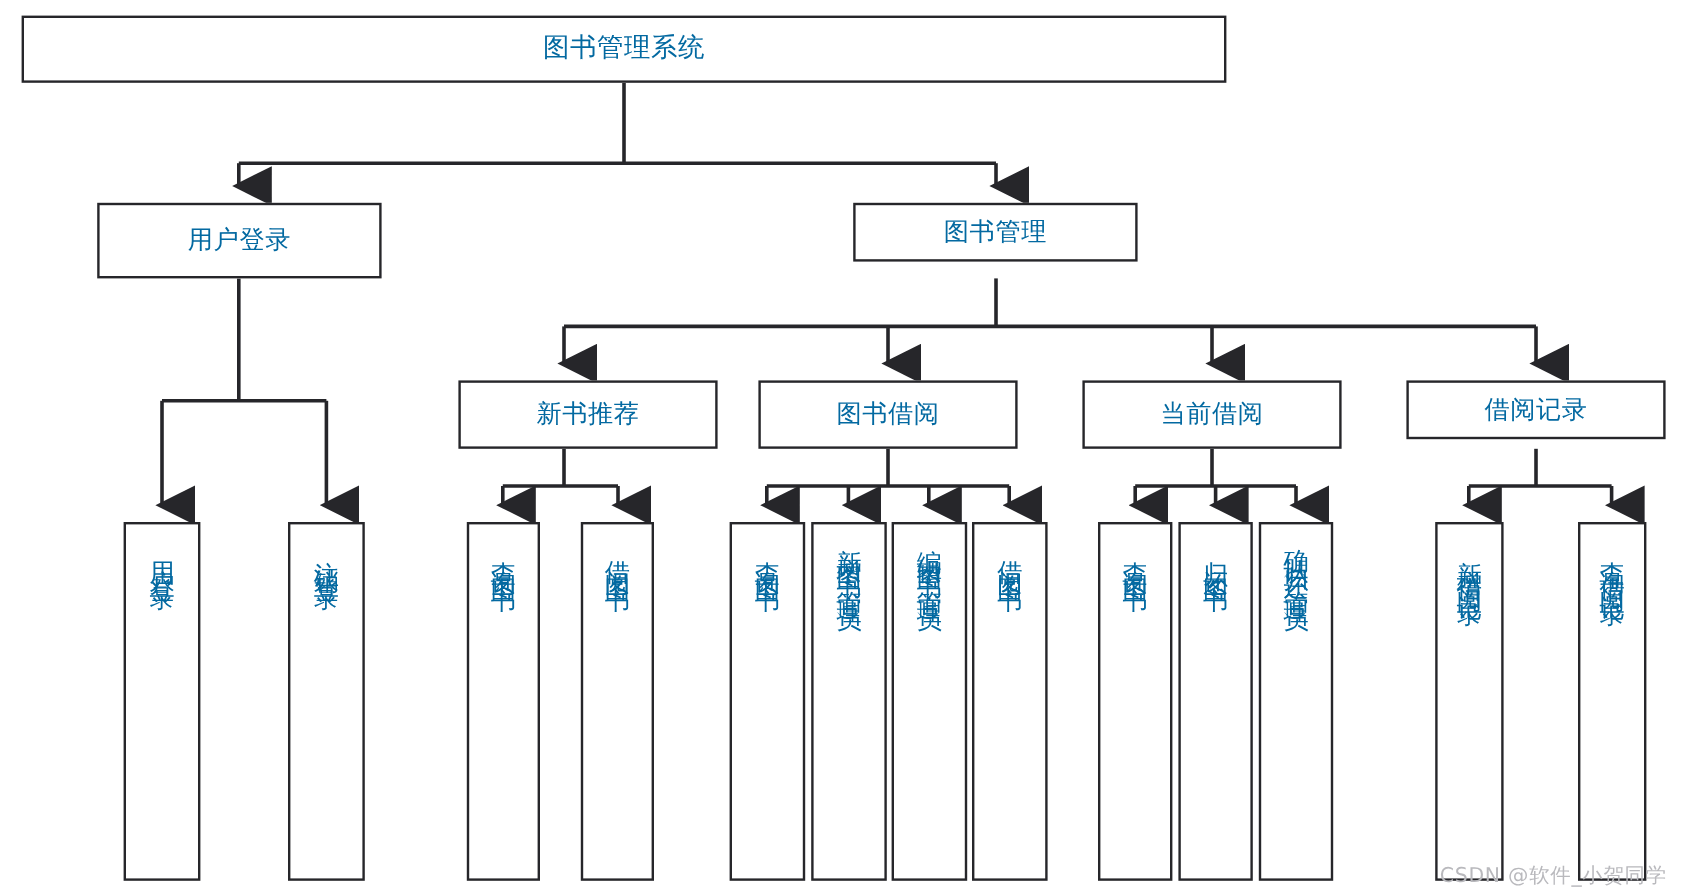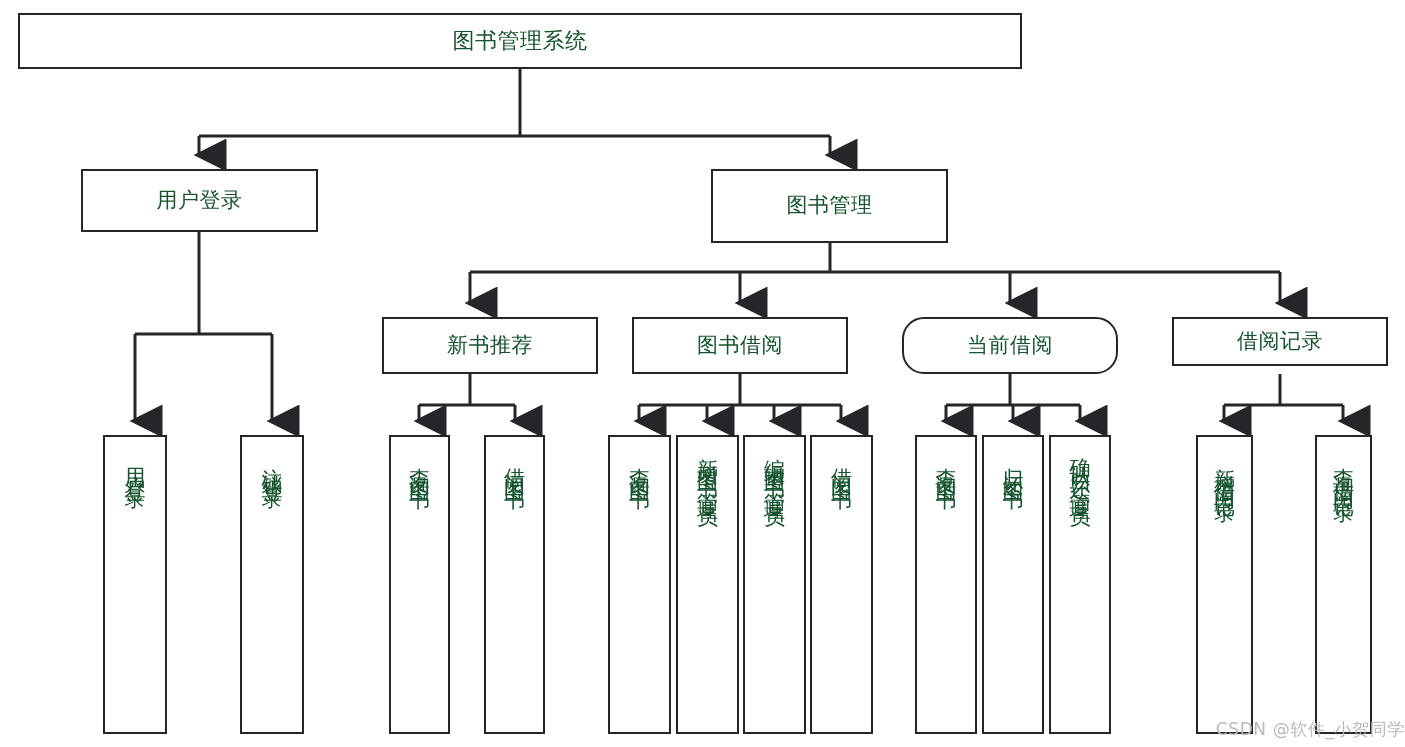--- a/index.html
+++ b/index.html
@@ -26,21 +26,21 @@
     height: 747px;
   }
   .node {
     position: absolute;
     box-sizing: border-box;
     border: 2px solid #26262a;
     background: #ffffff;
     display: flex;
     align-items: center;
     justify-content: center;
-    color: #14532d;
+    color: #0369a1;
     letter-spacing: 0.5px;
   }
   .node.horiz {
     font-size: 21px;
     line-height: 1.2;
   }
   .node.root {
     font-size: 22px;
   }
   .node.vert {
@@ -51,21 +51,21 @@
   }
   .vert-text {
     writing-mode: vertical-rl;
     text-orientation: upright;
     letter-spacing: 7px;
     line-height: 1.05;
     white-space: nowrap;
   }
   #watermark {
     position: absolute;
-    right: 0;
+    right: 16px;
     bottom: 6px;
     font-size: 17px;
     color: #b9b9bd;
     letter-spacing: 0.6px;
     white-space: nowrap;
     pointer-events: none;
   }
 </style>
 </head>
 <body>
@@ -122,31 +122,31 @@
     </g>
   </svg>
 
   <div class="node horiz root" style="left:18px; top:13px; width:1004px; height:56px;">
     <span>图书管理系统</span>
   </div>
 
   <div class="node horiz" style="left:81px; top:169px; width:237px; height:63px;">
     <span>用户登录</span>
   </div>
-  <div class="node horiz" style="left:711px; top:169px; width:237px; height:74px;">
+  <div class="node horiz" style="left:711px; top:169px; width:237px; height:49px;">
     <span>图书管理</span>
   </div>
 
   <div class="node horiz" style="left:362px; top:317px; width:216px; height:57px;margin-left:20px;">
     <span>新书推荐</span>
   </div>
   <div class="node horiz" style="left:632px; top:317px; width:216px; height:57px;">
     <span>图书借阅</span>
   </div>
-  <div class="node horiz" style="left:902px; top:317px; width:216px; height:57px;border-radius:22px;">
+  <div class="node horiz" style="left:902px; top:317px; width:216px; height:57px;">
     <span>当前借阅</span>
   </div>
   <div class="node horiz" style="left:1172px; top:317px; width:216px; height:49px;">
     <span>借阅记录</span>
   </div>
 
   <div class="node vert" style="left:103px; top:435px; width:64px; height:299px;">
     <span class="vert-text">用户登录</span>
   </div>
   <div class="node vert" style="left:240px; top:435px; width:64px; height:299px;">

